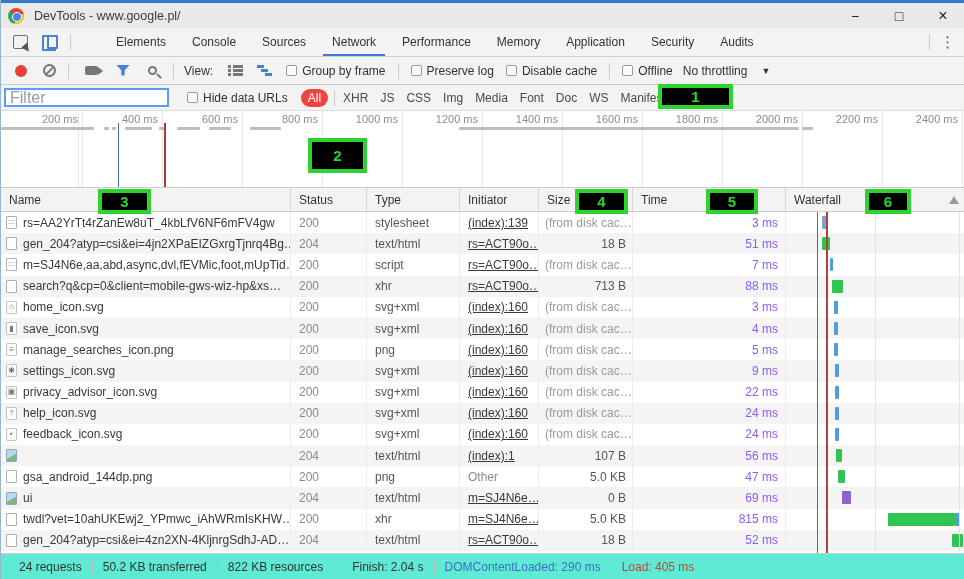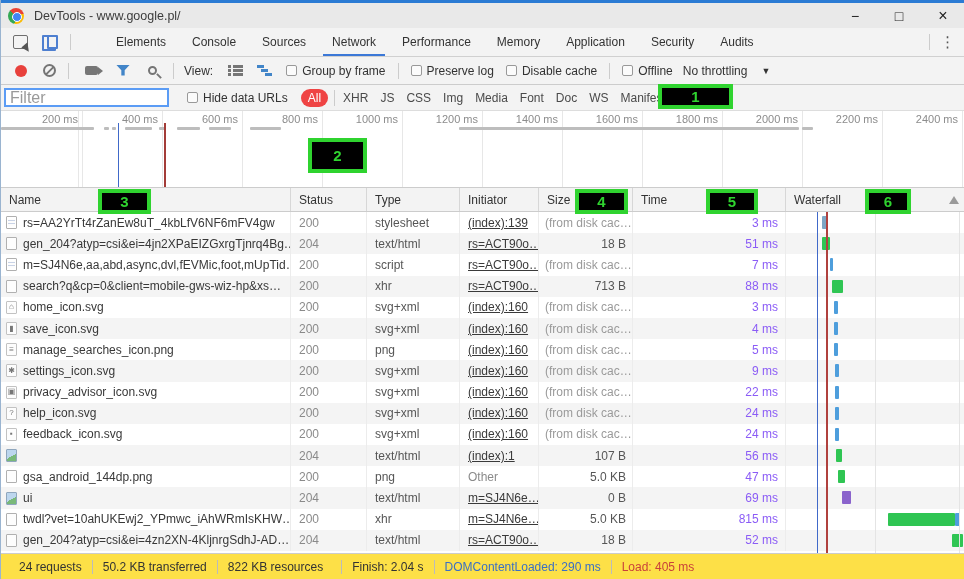--- a/index.html
+++ b/index.html
@@ -98,21 +98,21 @@
   .bar { position:absolute; top:4px; height:13px; width:0; border-radius:1px; }
   .bar[data-color="green"]  { background:#2fc553; }
   .bar[data-color="blue"]   { background:#4e9edc; }
   .bar[data-color="purple"] { background:#8a63cc; }
   .bar[data-color="slate"]  { background:#7ea6c4; }
   .wf-grid { position:absolute; top:0; bottom:0; width:1px; background:#e4e4e4; }
   .wf-line-dcl { position:absolute; top:0; bottom:0; width:1px; background:#4069c9; }
   .wf-line-load { position:absolute; top:0; bottom:0; width:2px; background:#b0413e; }
 
   
-  .footer { position:absolute; top:553px; left:0; width:964px; height:26px; background:#fde047; border-top:1px solid #ccc; display:flex; align-items:center; padding-left:8px; }
+  .footer { position:absolute; top:553px; left:0; width:964px; height:26px; background:#5eead4; border-top:1px solid #ccc; display:flex; align-items:center; padding-left:8px; }
   .footer-item { padding:0 10px; color:#333; }
   .footer-item + .footer-item { border-left:1px solid #bbb; }
 
   
   .annotation { position:absolute; background:#000; border:4px solid #2fd32f; color:#2fd32f; display:flex; align-items:center; justify-content:center; font-weight:bold; font-size:15px; z-index:50; }
 </style>
 </head>
 <body>
 
 <div class="window">

